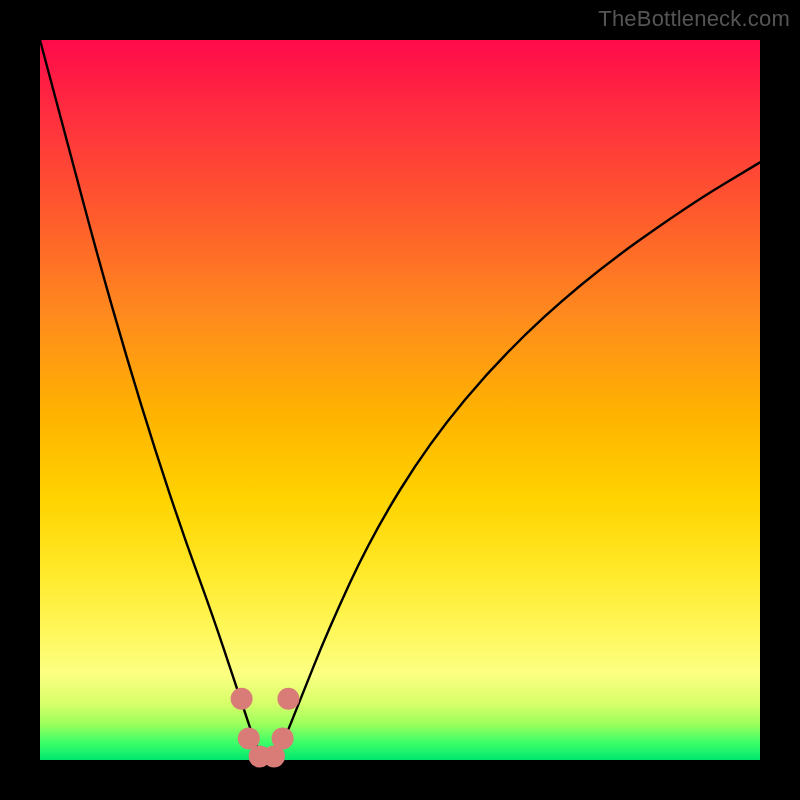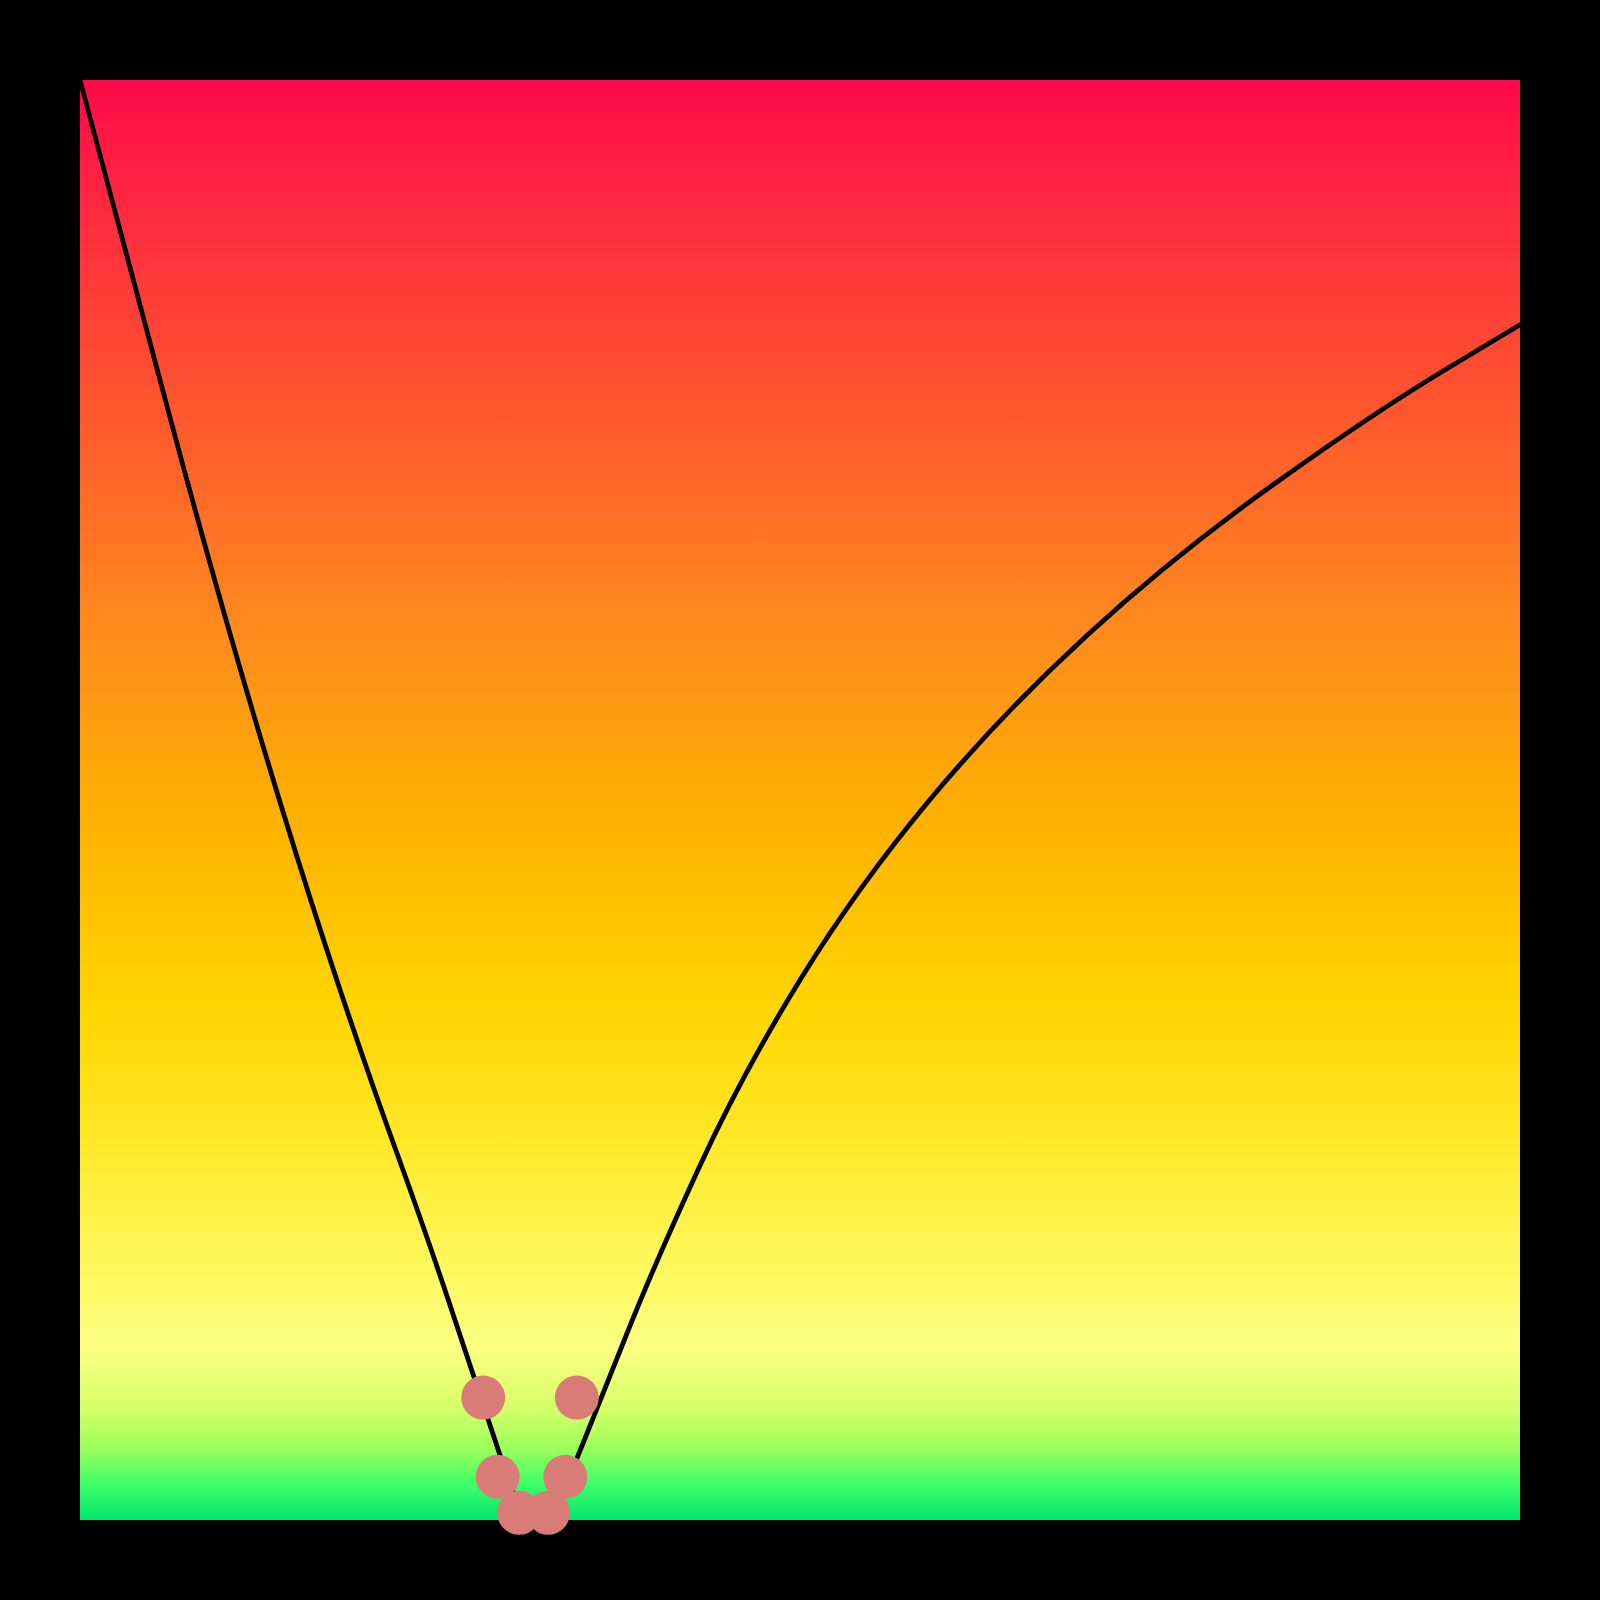--- a/index.html
+++ b/index.html
@@ -59,20 +59,21 @@
     top: 0;
     width: 720px;
     height: 720px;
     overflow: visible;
   }
 </style>
 </head>
 <body>
 
 <div class="frame">
+  <div class="watermark">TheBottleneck.com</div>
 
   <div class="plot">
     <svg class="curve" viewBox="0 0 720 720">
       <path id="curve-path" fill="none" stroke="#000000" stroke-width="2.4" stroke-linecap="round" d="M 0.0 0.0 Q 0.0 0.0 14.4 54.0 Q 28.8 108.0 43.2 162.0 Q 57.6 216.0 72.0 266.4 Q 86.4 316.8 100.8 363.6 Q 115.2 410.4 129.6 453.6 Q 144.0 496.8 158.4 536.4 Q 172.8 576.0 183.6 608.4 Q 194.4 640.8 201.6 662.4 Q 208.8 684.0 212.4 694.8 Q 216.0 705.6 219.6 712.8 Q 223.2 720.0 226.8 720.0 Q 230.4 720.0 234.0 716.4 Q 237.6 712.8 241.2 705.6 Q 244.8 698.4 252.0 680.4 Q 259.2 662.4 273.6 626.4 Q 288.0 590.4 309.6 543.6 Q 331.2 496.8 360.0 450.0 Q 388.8 403.2 424.8 360.0 Q 460.8 316.8 504.0 277.2 Q 547.2 237.6 597.6 201.6 Q 648.0 165.6 684.0 144.0 T 720.0 122.4"></path>
       <g id="marker-layer">
           <circle cx="201.6" cy="658.8" r="11" fill="#d97c78"></circle>
           <circle cx="208.8" cy="698.4" r="11" fill="#d97c78"></circle>
           <circle cx="219.6" cy="716.4" r="11" fill="#d97c78"></circle>
           <circle cx="234.0" cy="716.4" r="11" fill="#d97c78"></circle>
           <circle cx="242.6" cy="698.4" r="11" fill="#d97c78"></circle>

